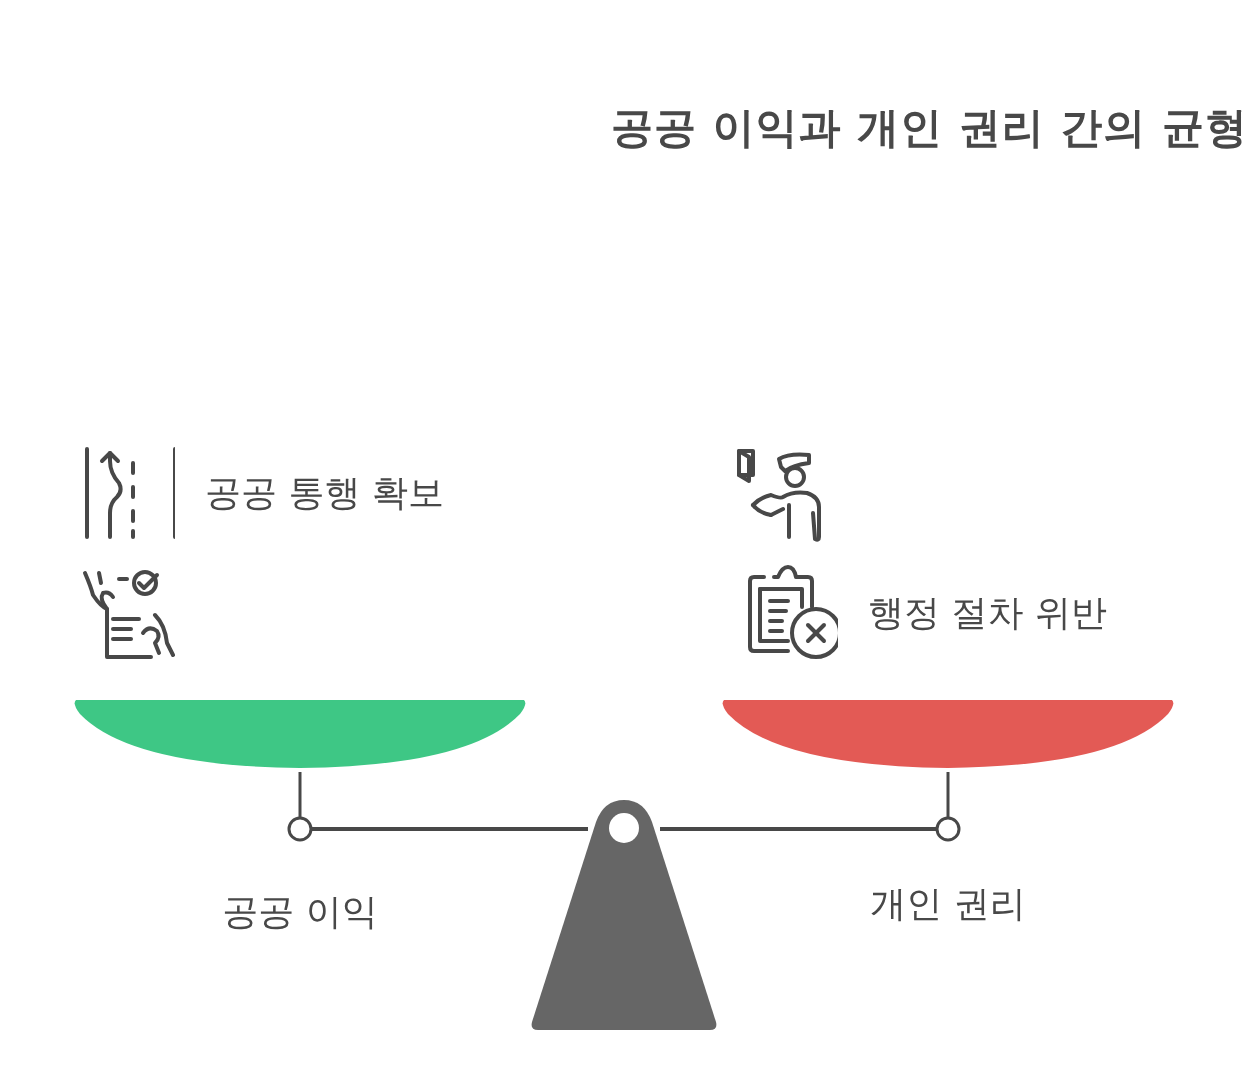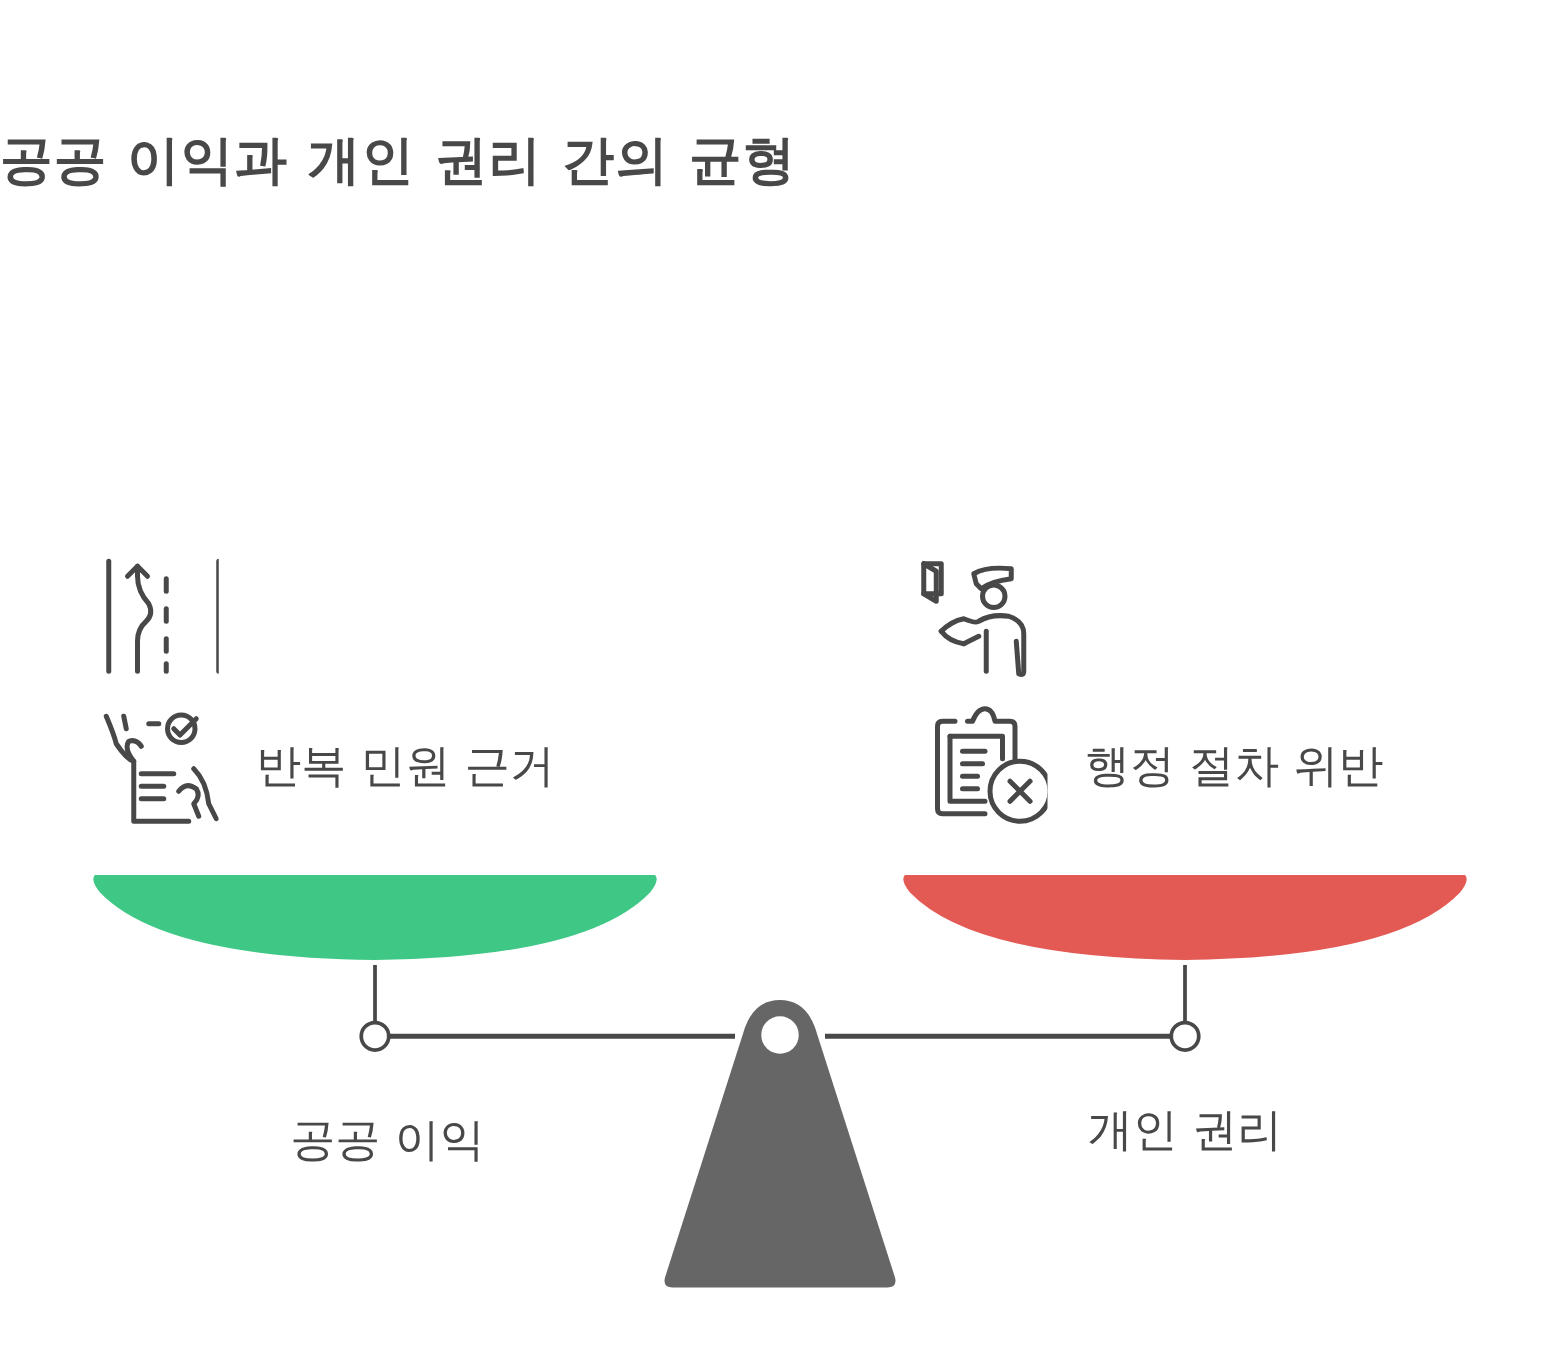--- a/index.html
+++ b/index.html
@@ -1,18 +1,18 @@
 <!DOCTYPE html>
 <html><head>
   <meta charset="utf-8">
   <style>
     html, body { margin: 0; padding: 0; background: #ffffff; }
     body { width: 1248px; height: 1077px; position: relative; overflow: hidden;
            font-family: "DejaVu Sans", "Liberation Sans", sans-serif; color: #484848; }
-    .title { position: absolute; left: 0; width: 1248px; top: 100px; text-align: left;
+    .title { position: absolute; left: 0; width: 1248px; top: 100px; text-align: right;
              font-size: 42px; font-weight: bold; color: #484848; letter-spacing: 1px; }
     .item { position: absolute; display: flex; align-items: center; }
     .item .icon { width: 100px; height: 100px; display: flex; align-items: center; justify-content: center; }
     .item .label { font-size: 36px; color: #484848; margin-left: 30px; white-space: nowrap; }
     .side-label { position: absolute; font-size: 36px; color: #484848; text-align: center; width: 300px; }
     svg.scale { position: absolute; left: 0; top: 0; }
   </style>
 </head>
 <body>
 
@@ -24,39 +24,39 @@
       <line x1="12" y1="6" x2="12" y2="94"></line>
       <line x1="100" y1="6" x2="100" y2="94"></line>
       <line x1="58" y1="20" x2="58" y2="30"></line>
       <line x1="58" y1="44" x2="58" y2="54"></line>
       <line x1="58" y1="68" x2="58" y2="78"></line>
       <line x1="58" y1="88" x2="58" y2="94"></line>
       <path d="M35 94 L35 70 Q35 60 42 54 Q48 48 44 40 Q35 30 35 18 L35 10"></path>
       <path d="M27 18 L35 10 L43 18"></path>
     </svg>
   </div>
+  <span class="label">공공 통행 확보</span>
 </div>
 
 <div class="item" style="left:75px; top:563px;">
   <div class="icon">
     <svg width="100" height="100" viewBox="0 0 100 100" fill="none" stroke="#484848" stroke-width="4" stroke-linecap="round" stroke-linejoin="round">
       <path d="M10 10 Q16 24 18 32 Q26 44 32 46 Q24 36 28 30 Q34 28 38 34"></path>
       <path d="M24 10 L26 20"></path>
       <path d="M44 16 L52 16"></path>
       <circle cx="70" cy="20" r="11"></circle>
       <path d="M64 20 L69 25 L82 12"></path>
       <path d="M32 46 L32 94 L76 94"></path>
       <line x1="38" y1="56" x2="64" y2="56"></line>
       <line x1="38" y1="66" x2="56" y2="66"></line>
       <line x1="38" y1="76" x2="56" y2="76"></line>
       <path d="M80 52 Q90 62 92 80 Q96 88 98 92"></path>
       <path d="M68 70 Q74 62 82 68 Q86 74 80 80 L84 90"></path>
     </svg>
   </div>
-  <span class="label">반복 민원 근거</span>
 </div>
 
 <div class="item" style="left:723px; top:443px;">
   <div class="icon">
     <svg width="100" height="100" viewBox="0 0 100 100" fill="none" stroke="#484848" stroke-width="4" stroke-linecap="round" stroke-linejoin="round">
       <path d="M16 8 L30 8 L30 32 L16 32 Z"></path>
       <path d="M16 8 L26 14 L26 38 L16 32"></path>
       <path d="M56 16 Q66 10 86 12 L86 20 Q70 22 62 28 L58 24 Z"></path>
       <circle cx="72" cy="34" r="9"></circle>
       <path d="M30 62 Q38 54 48 52 Q58 56 60 54 Q70 48 84 50 Q96 54 96 64 L96 94 Q96 98 92 96 L90 70"></path>
@@ -97,14 +97,14 @@
 
   <line x1="312" y1="829" x2="588" y2="829" stroke="#484848" stroke-width="4"></line>
   <line x1="660" y1="829" x2="936" y2="829" stroke="#484848" stroke-width="4"></line>
   <circle cx="300" cy="829" r="11" fill="#ffffff" stroke="#484848" stroke-width="3"></circle>
   <circle cx="948" cy="829" r="11" fill="#ffffff" stroke="#484848" stroke-width="3"></circle>
 
   <path d="M596 822 Q604 800 624 800 Q644 800 652 822 L716 1022 Q718 1030 710 1030 L538 1030 Q530 1030 532 1022 Z" fill="#666666"></path>
   <circle cx="624" cy="828" r="15" fill="#ffffff"></circle>
 </svg>
 
-<div class="side-label" style="left:160px; top:888px;">공공 이익</div>
+<div class="side-label" style="left:150px; top:888px;">공공 이익</div>
 <div class="side-label" style="left:798px; top:880px;">개인 권리</div>
 
 </body></html>

